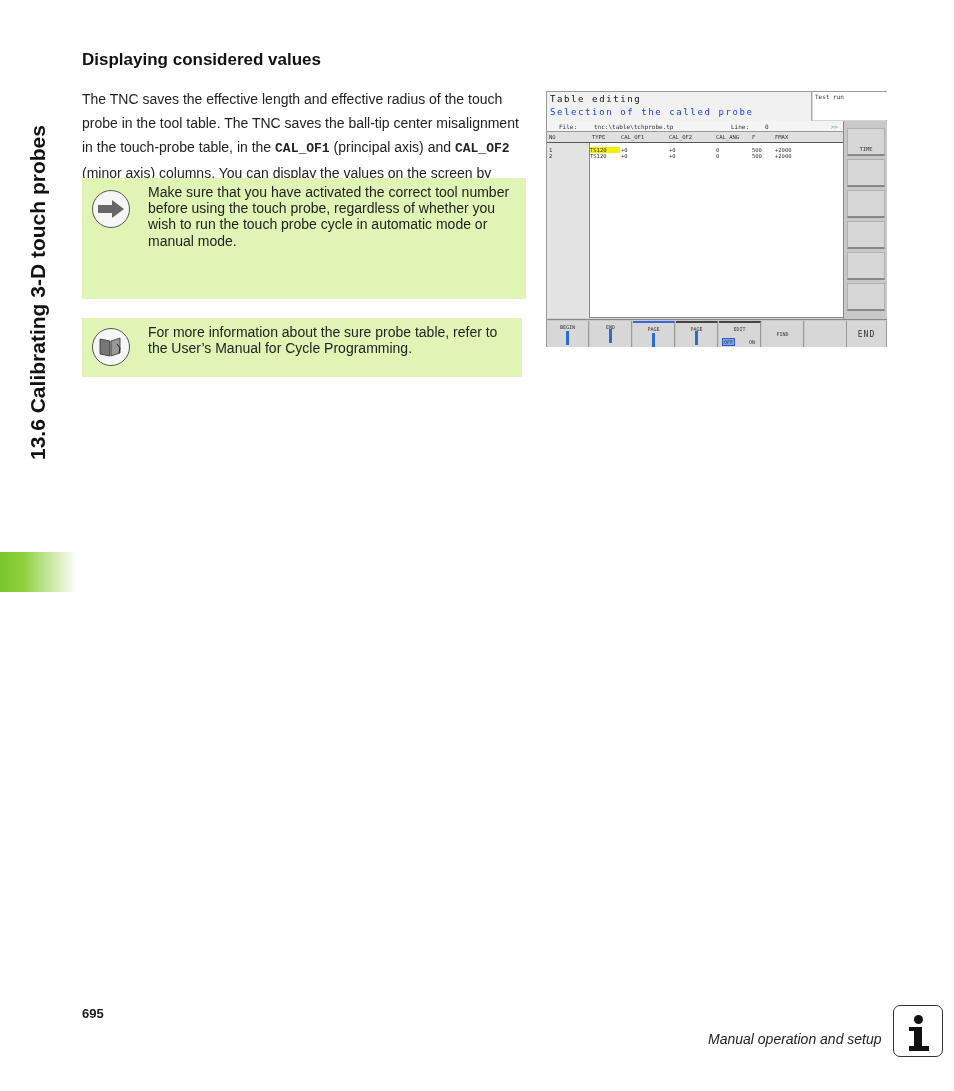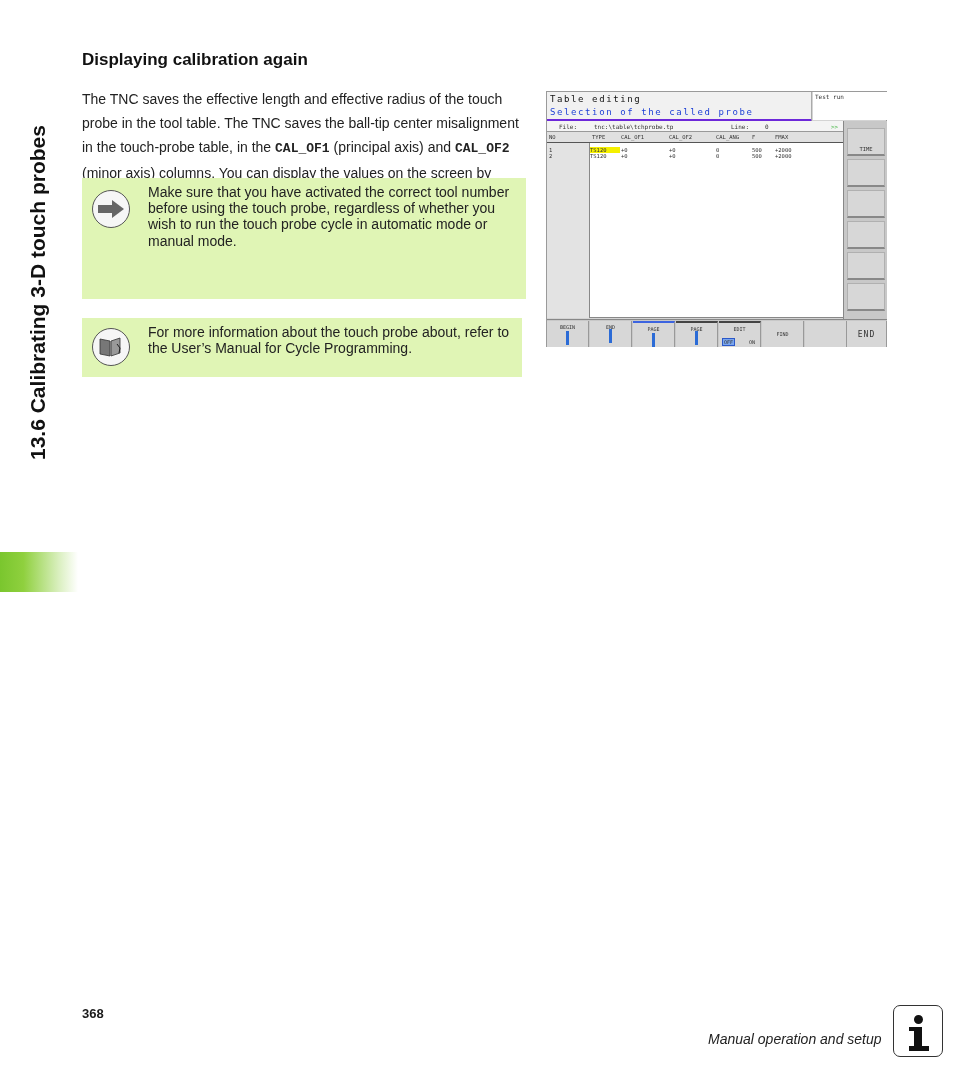--- a/index.html
+++ b/index.html
@@ -31,21 +31,21 @@
     .note .ico {
       position: absolute; left: 10px; width: 38px; height: 38px; border-radius: 50%;
       background: #f6f6f6; border: 1.5px solid #555;
       display: flex; align-items: center; justify-content: center;
     }
     .note1 .ico { top: 12px; }
     .note2 .ico { top: 10px; }
 
     
     .tnc { position: absolute; left: 546px; top: 91px; width: 341px; height: 256px; background: #d4d4d4; border: 1px solid #9a9a9a; font-family: "DejaVu Sans Mono", monospace; }
-    .tnc .hdr { position: absolute; left: 0; top: 0; width: 265px; height: 31px; background: #f1f1f1; border-right: 1px solid #aaa; border-bottom: 4px solid #6d28d9; }
+    .tnc .hdr { position: absolute; left: 0; top: 0; width: 265px; height: 31px; background: #f1f1f1; border-right: 1px solid #aaa; border-bottom: 1px solid #6d28d9; }
     .tnc .hdr .l1 { position: absolute; left: 3px; top: 2px; font-size: 9px; letter-spacing: 1.6px; color: #111; }
     .tnc .hdr .l2 { position: absolute; left: 3px; top: 15px; font-size: 9px; letter-spacing: 1.6px; color: #1c3fd6; }
     .tnc .mode { position: absolute; left: 266px; top: 0; width: 74px; height: 28px; background: #fff; font-size: 6px; padding: 1px 2px; color: #333; }
     .tnc .fileline { position: absolute; left: 0; top: 29px; width: 296px; height: 11px; background: #f4f4f4; font-size: 6px; color: #333; border-bottom: 1px solid #999; }
     .tnc .fileline span { position: absolute; top: 2px; }
     .tnc .left { position: absolute; left: 0; top: 40px; width: 43px; height: 186px; background: #e3e3e3; border-right: 1px solid #888; }
     .tnc .grid { position: absolute; left: 43px; top: 40px; width: 253px; height: 186px; background: #fff; border-bottom: 1px solid #888; }
     .tnc .colhead { position: absolute; left: 0; top: 40px; width: 296px; height: 11px; background: #e0e0e0; border-bottom: 1px solid #555; font-size: 5.5px; color: #333; }
     .tnc .colhead span, .tnc .row span { position: absolute; top: 2px; }
     .tnc .row { position: absolute; left: 0; width: 296px; height: 7px; font-size: 5.5px; color: #333; }
@@ -65,42 +65,42 @@
     .info-box .stem { position: absolute; left: 20px; top: 21px; width: 8px; height: 20px; background: #111; }
     .info-box .base { position: absolute; left: 15px; top: 40px; width: 20px; height: 5px; background: #111; }
     .info-box .cap { position: absolute; left: 15px; top: 21px; width: 8px; height: 4px; background: #111; }
   </style>
 </head>
 <body>
 
 <div class="side-title">13.6 Calibrating 3-D touch probes</div>
 <div class="side-bar"></div>
 
-<div class="heading">Displaying calibration again</div>
+<div class="heading">Displaying considered values</div>
 <div class="para"><span>The TNC saves the effective length and effective radius of the touch probe in the tool table. The TNC saves the ball-tip center misalignment in the touch-probe table, in the </span><span class="code">CAL_OF1</span><span> (principal axis) and </span><span class="code">CAL_OF2</span><span> (minor axis) columns. You can display the values on the screen by pressing the TOUCH-PROBE TABLE soft key.</span></div>
 
 <div class="note note1">
   <div class="ico">
     <svg width="28" height="20" viewBox="0 0 28 20">
         <rect x="1" y="6" width="15" height="8" fill="#666"></rect>
         <polygon points="15,1 27,10 15,19" fill="#666"></polygon>
       </svg>
   </div>
   <div class="txt t1">Make sure that you have activated the correct tool number before using the touch probe, regardless of whether you wish to run the touch probe cycle in automatic mode or manual mode.</div>
 </div>
 
 <div class="note note2">
   <div class="ico">
     <svg width="26" height="22" viewBox="0 0 26 22">
         <polygon points="2,3 12,5 12,20 2,18" fill="#777" stroke="#333" stroke-width="0.8"></polygon>
         <polygon points="13,5 22,2 22,17 13,20" fill="#999" stroke="#333" stroke-width="0.8"></polygon>
         <path d="M19 8 l3 4 l-1 5" stroke="#222" fill="none" stroke-width="1"></path>
       </svg>
   </div>
-  <div class="txt t1">For more information about the touch probe about, refer to the User’s Manual for Cycle Programming.</div>
+  <div class="txt t1">For more information about the sure probe table, refer to the User’s Manual for Cycle Programming.</div>
 </div>
 
 <div class="tnc">
   <div class="hdr">
     <div class="l1">Table editing</div>
     <div class="l2">Selection of the called probe</div>
   </div>
   <div class="mode">Test run</div>
   <div class="fileline">
     <span style="left:12px">File:</span>
@@ -175,20 +175,20 @@
     <div class="bsk" style="left:215px">
         <div class="lbl" style="top:10px">FIND</div>
       </div>
     <div class="bsk" style="left:258px"></div>
     <div class="bsk" style="left:300px;width:40px;font-size:8px;letter-spacing:1px">
         <div class="lbl" style="top:9px">END</div>
       </div>
   </div>
 </div>
 
-<div class="footer-num">368</div>
+<div class="footer-num">695</div>
 <div class="footer-txt">Manual operation and setup</div>
 <div class="info-box">
   <div class="dot"></div>
     <div class="cap"></div>
     <div class="stem"></div>
     <div class="base"></div>
 </div>
 
 </body></html>

